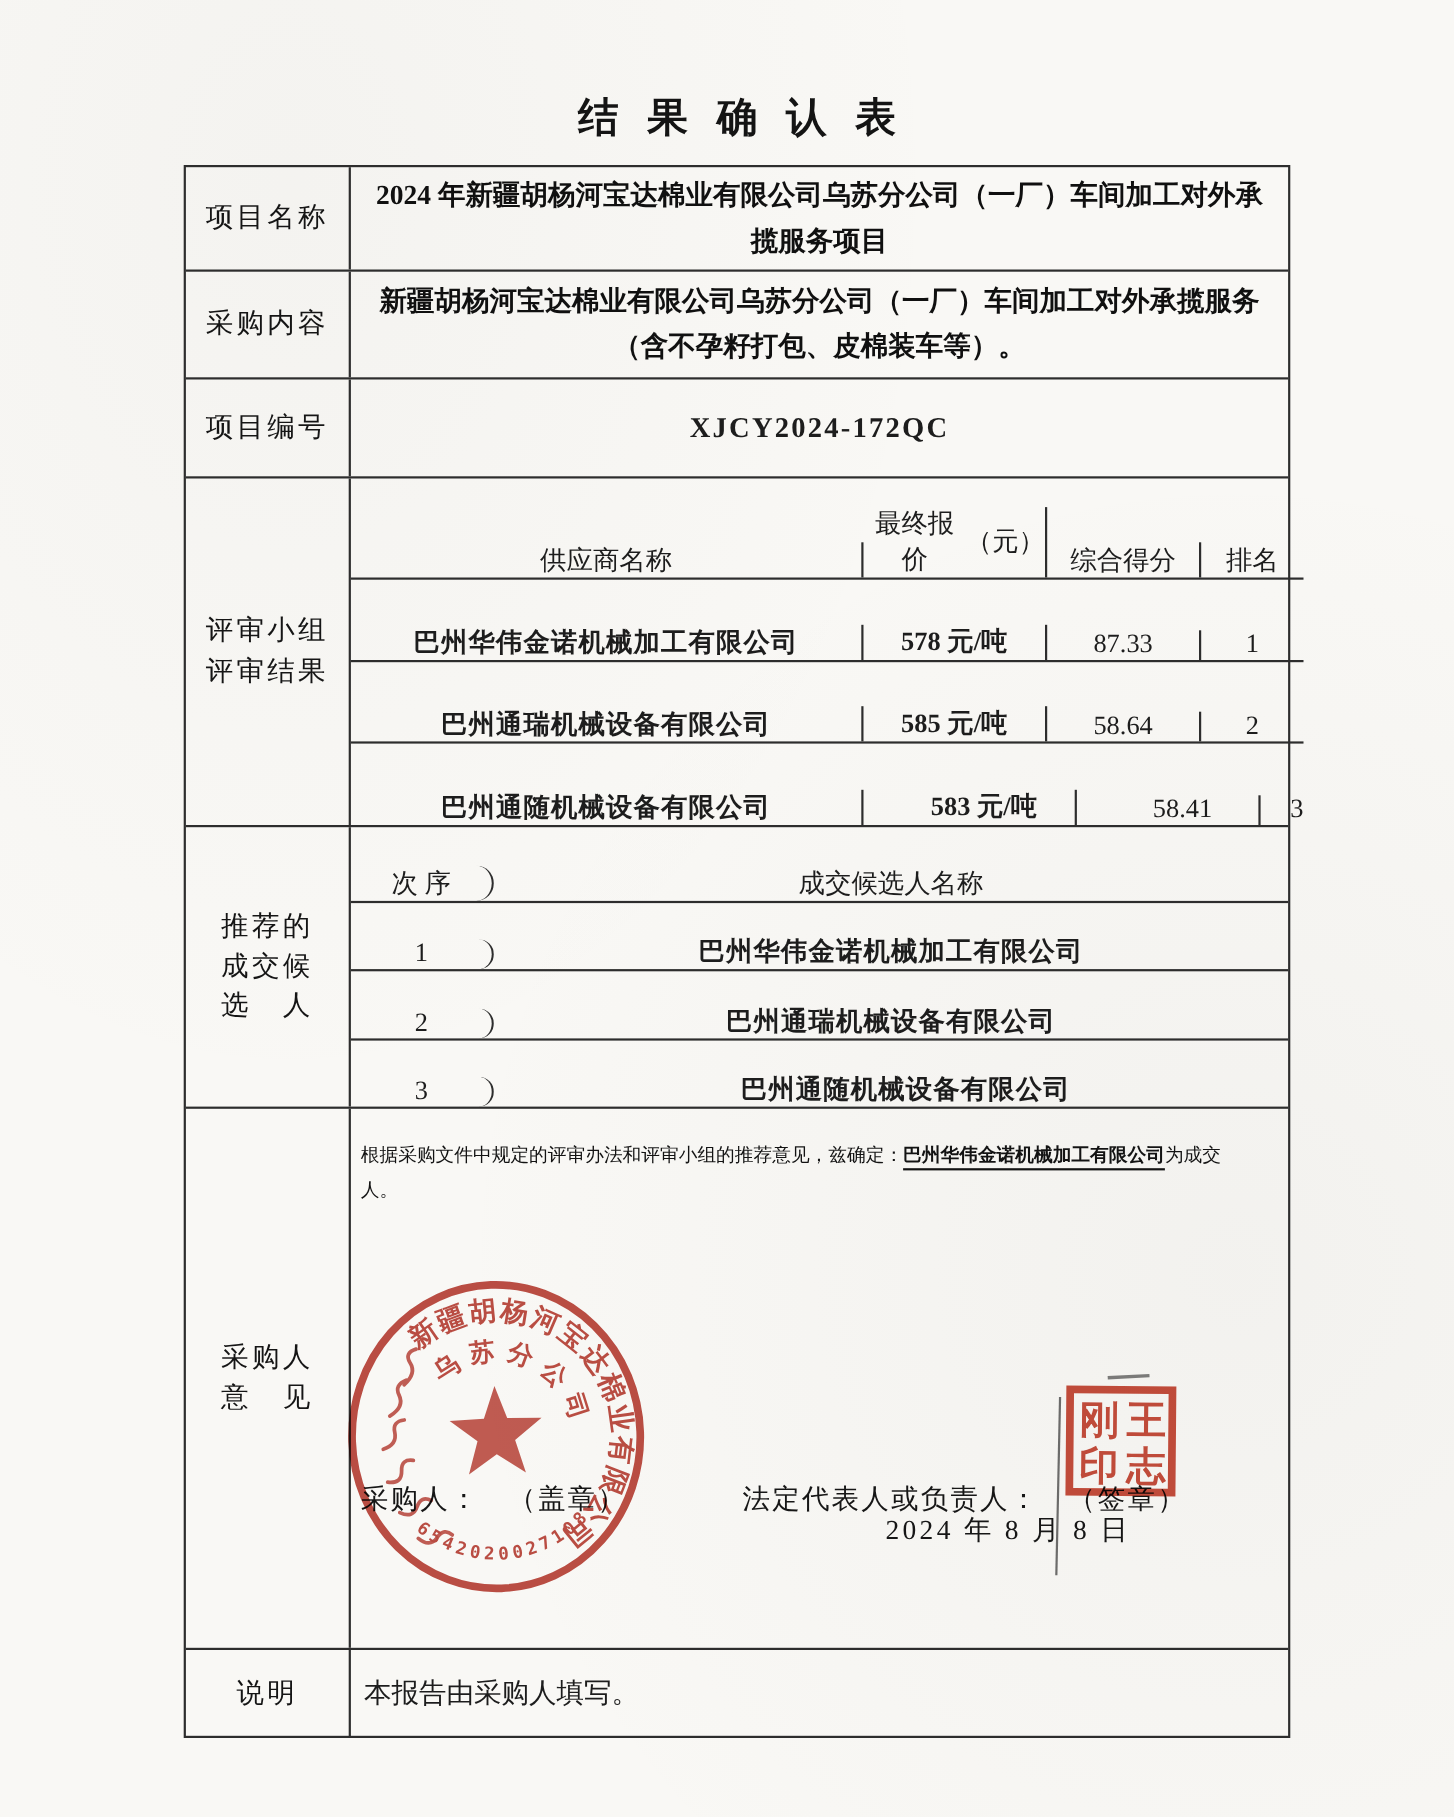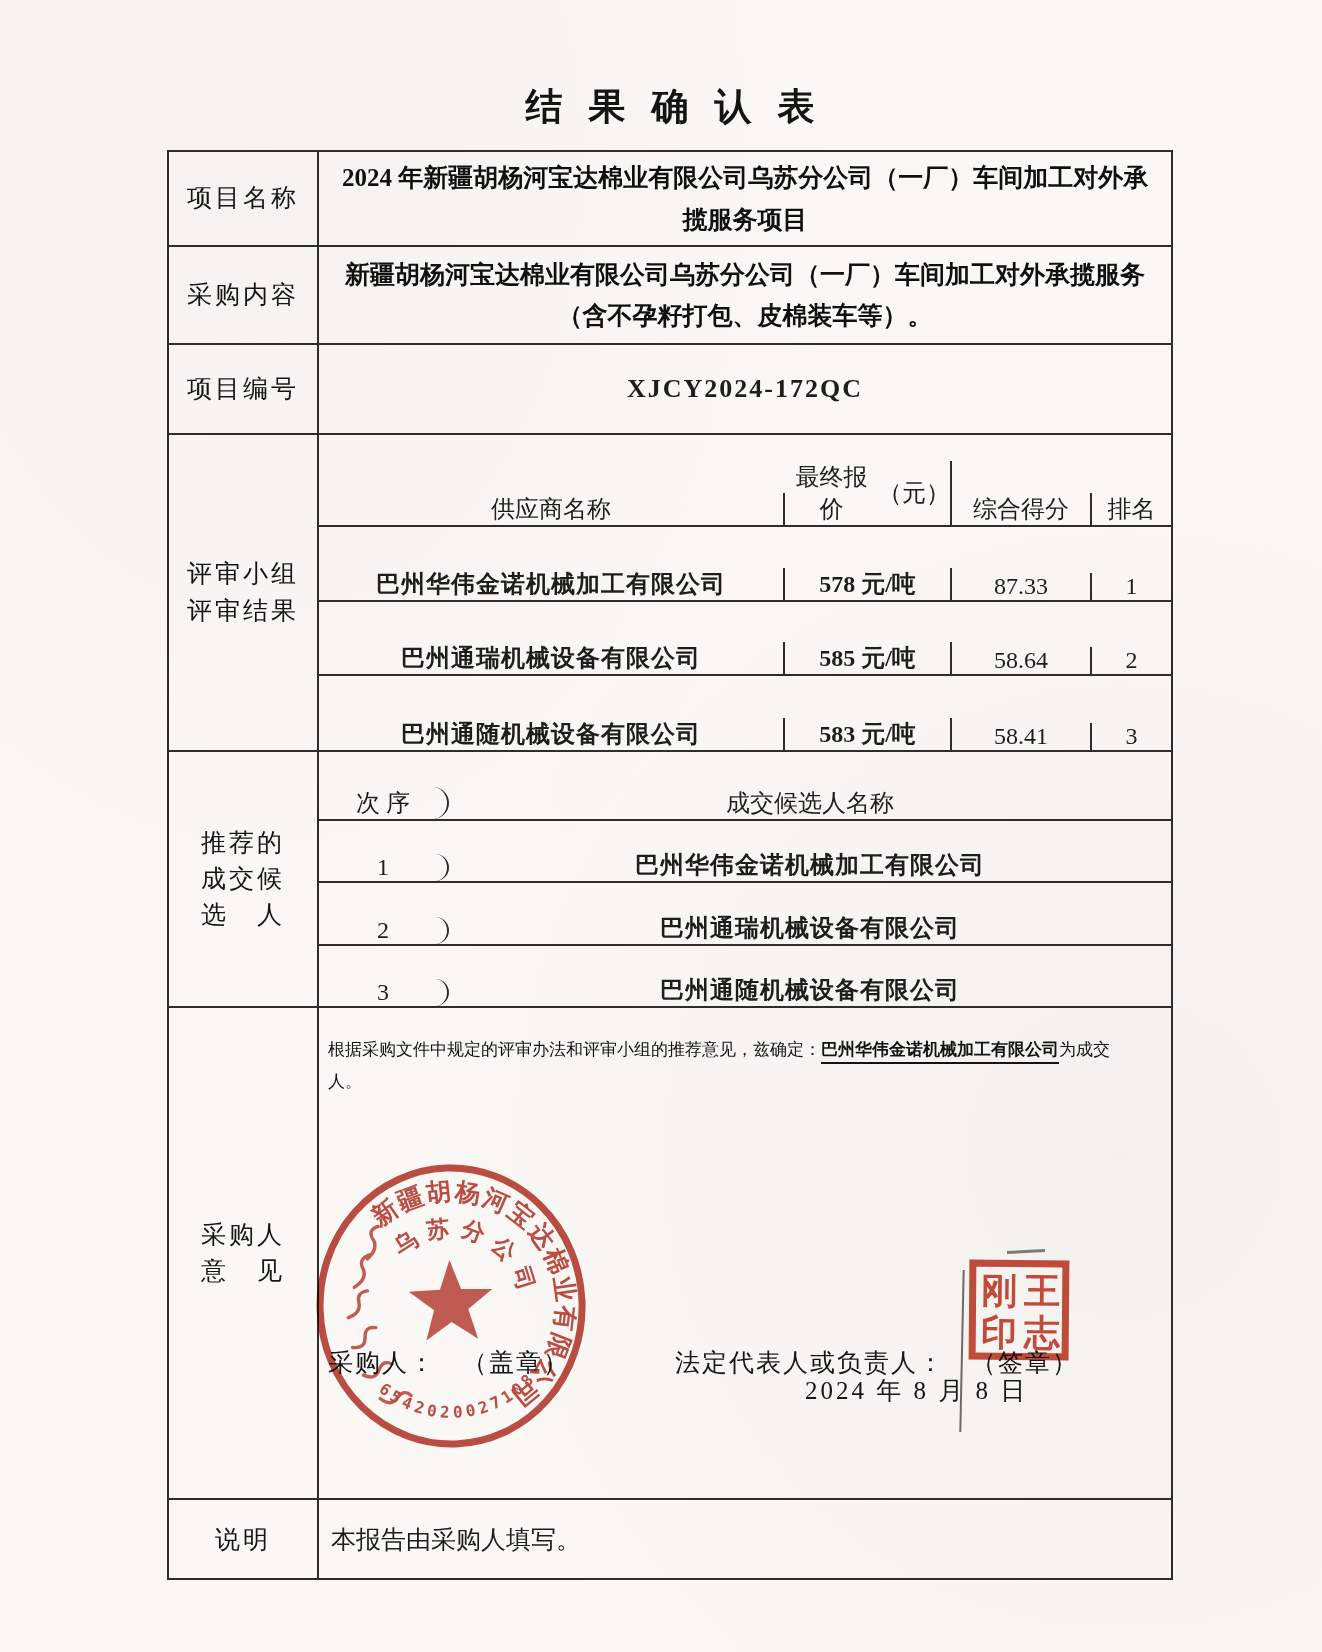--- a/index.html
+++ b/index.html
@@ -29,21 +29,21 @@
   .cell{box-sizing:border-box;display:flex;align-items:center;justify-content:center;text-align:center;}
   .lab{
     width:150px;flex:0 0 150px;border-right:2px solid #2d2d2d;
     font-size:25px;letter-spacing:3px;color:#151515;
     flex-direction:column;line-height:1.45;
   }
   .val{flex:1;padding:6px 14px;font-size:25px;line-height:1.65;}
   .bold{font-weight:700;color:#101010;}
   .inner{flex:1;display:flex;flex-direction:column;}
   .irow{display:flex;box-sizing:border-box;border-bottom:2px solid #2d2d2d;align-items:flex-end;}
-  .irow:last-child{border-bottom:none;}
+  .irow:last-child{border-bottom:none;gap:27px;}
   .icell{box-sizing:border-box;display:flex;align-items:center;justify-content:center;text-align:center;border-right:2px solid #2d2d2d;font-size:24px;}
   .icell:last-child{border-right:none;}
   .c-sup{flex:0 0 466px;}
   .c-price{flex:0 0 167px;flex-direction:row;line-height:1.35;}
   .c-score{flex:0 0 140px;}
   .c-rank{flex:1;}
   .c-ord{flex:0 0 130px;border-radius:32px;}
   .c-name{flex:1;}
   .supname{font-weight:600;letter-spacing:1px;}
   .pricev{font-weight:700;}

